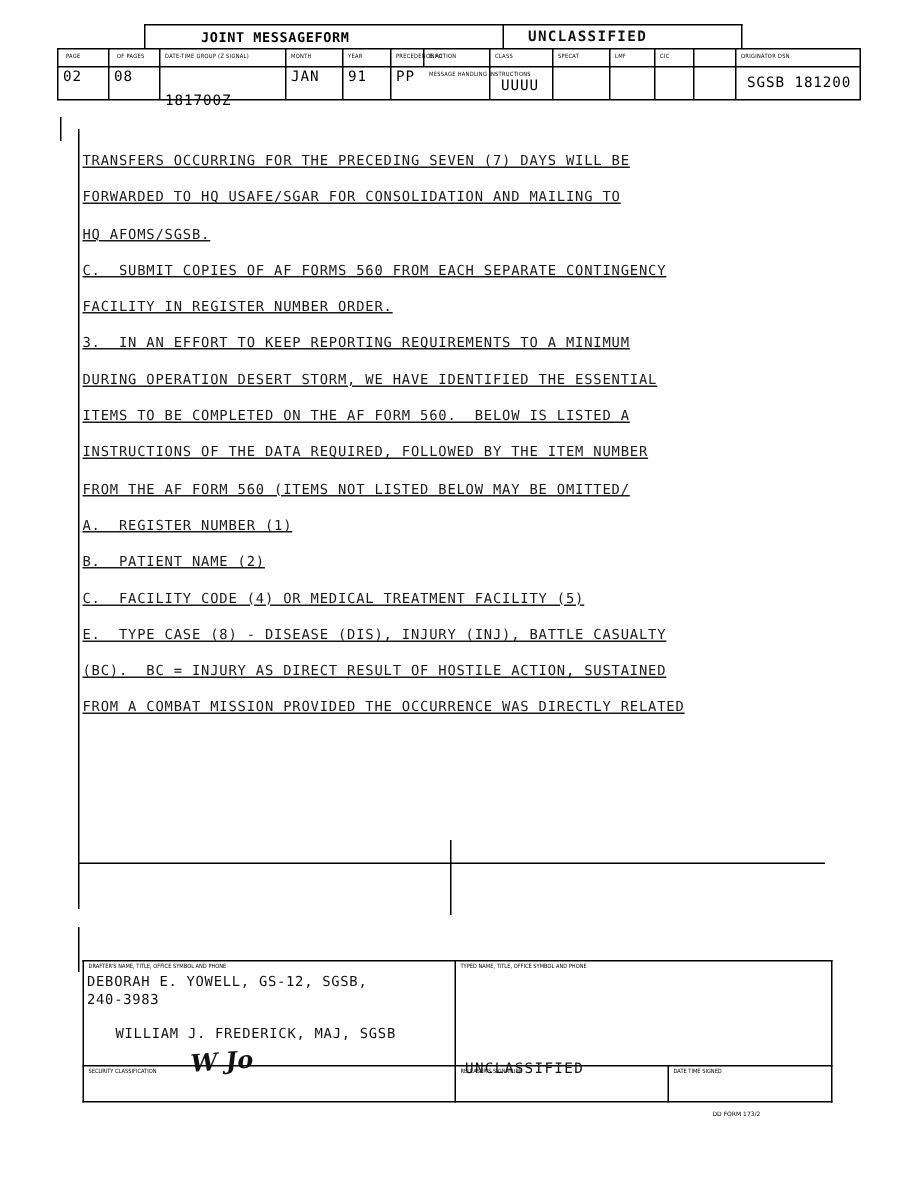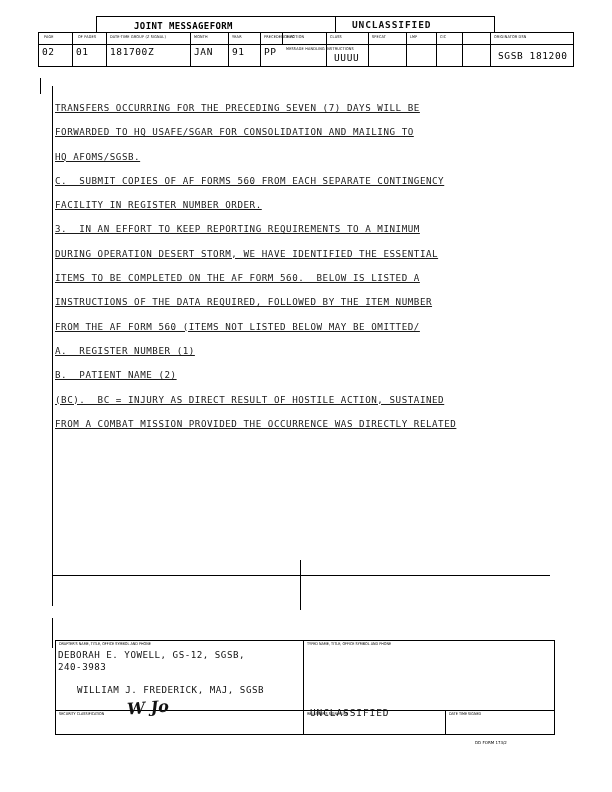--- a/index.html
+++ b/index.html
@@ -195,22 +195,22 @@
     <div class="tiny" style="left:226px;top:21px;">PRECEDENCE ACTION</div>
     <div class="tiny" style="left:248px;top:21px;">INFO</div>
     <div class="tiny" style="left:292px;top:21px;">CLASS</div>
     <div class="tiny" style="left:334px;top:21px;">SPECAT</div>
     <div class="tiny" style="left:372px;top:21px;">LMF</div>
     <div class="tiny" style="left:402px;top:21px;">CIC</div>
     <div class="tiny" style="left:248px;top:33px;">MESSAGE HANDLING INSTRUCTIONS</div>
     <div class="tiny" style="left:456px;top:21px;">ORIGINATOR DSN</div>
 
     <div class="hdrval" style="left:4px;  top:32px;">02</div>
-    <div class="hdrval" style="left:38px; top:32px;">01</div>
-    <div class="hdrval" style="left:72px; top:32px;text-align:right;">181700Z</div>
+    <div class="hdrval" style="left:38px; top:32px;">08</div>
+    <div class="hdrval" style="left:72px; top:48px;text-align:right;">181700Z</div>
     <div class="hdrval" style="left:156px;top:32px;">JAN</div>
     <div class="hdrval" style="left:194px;top:32px;">91</div>
     <div class="hdrval" style="left:226px;top:32px;">PP</div>
     <div class="hdrval" style="left:296px;top:38px;">UUUU</div>
     <div class="hdrval" style="left:460px;top:36px;">SGSB 181200</div>
   </div>
 
   <div id="class-top">UNCLASSIFIED</div>
 
   <div class="vrule" style="left:40px; top:78px; height:16px;"></div>
@@ -225,20 +225,22 @@
     <div class="bl">HQ AFOMS/SGSB.</div>
     <div class="bl">C.  SUBMIT COPIES OF AF FORMS 560 FROM EACH SEPARATE CONTINGENCY</div>
     <div class="bl">FACILITY IN REGISTER NUMBER ORDER.</div>
     <div class="bl">3.  IN AN EFFORT TO KEEP REPORTING REQUIREMENTS TO A MINIMUM</div>
     <div class="bl">DURING OPERATION DESERT STORM, WE HAVE IDENTIFIED THE ESSENTIAL</div>
     <div class="bl">ITEMS TO BE COMPLETED ON THE AF FORM 560.  BELOW IS LISTED A</div>
     <div class="bl">INSTRUCTIONS OF THE DATA REQUIRED, FOLLOWED BY THE ITEM NUMBER</div>
     <div class="bl">FROM THE AF FORM 560 (ITEMS NOT LISTED BELOW MAY BE OMITTED/</div>
     <div class="bl">A.  REGISTER NUMBER (1)</div>
     <div class="bl">B.  PATIENT NAME (2)</div>
+    <div class="bl">C.  FACILITY CODE (4) OR MEDICAL TREATMENT FACILITY (5)</div>
+    <div class="bl">E.  TYPE CASE (8) - DISEASE (DIS), INJURY (INJ), BATTLE CASUALTY</div>
     <div class="bl">(BC).  BC = INJURY AS DIRECT RESULT OF HOSTILE ACTION, SUSTAINED</div>
     <div class="bl">FROM A COMBAT MISSION PROVIDED THE OCCURRENCE WAS DIRECTLY RELATED</div>
   </div>
 
   <div id="sig-block">
 
     <div class="hdr-line" style="left:0px;  top:0px;  width:500px; height:1px;"></div>
     <div class="hdr-line" style="left:0px;  top:70px; width:500px; height:1px;"></div>
     <div class="hdr-line" style="left:0px;  top:94px; width:500px; height:1px;"></div>
     <div class="hdr-line" style="left:0px;  top:0px;  width:1px; height:95px;"></div>

